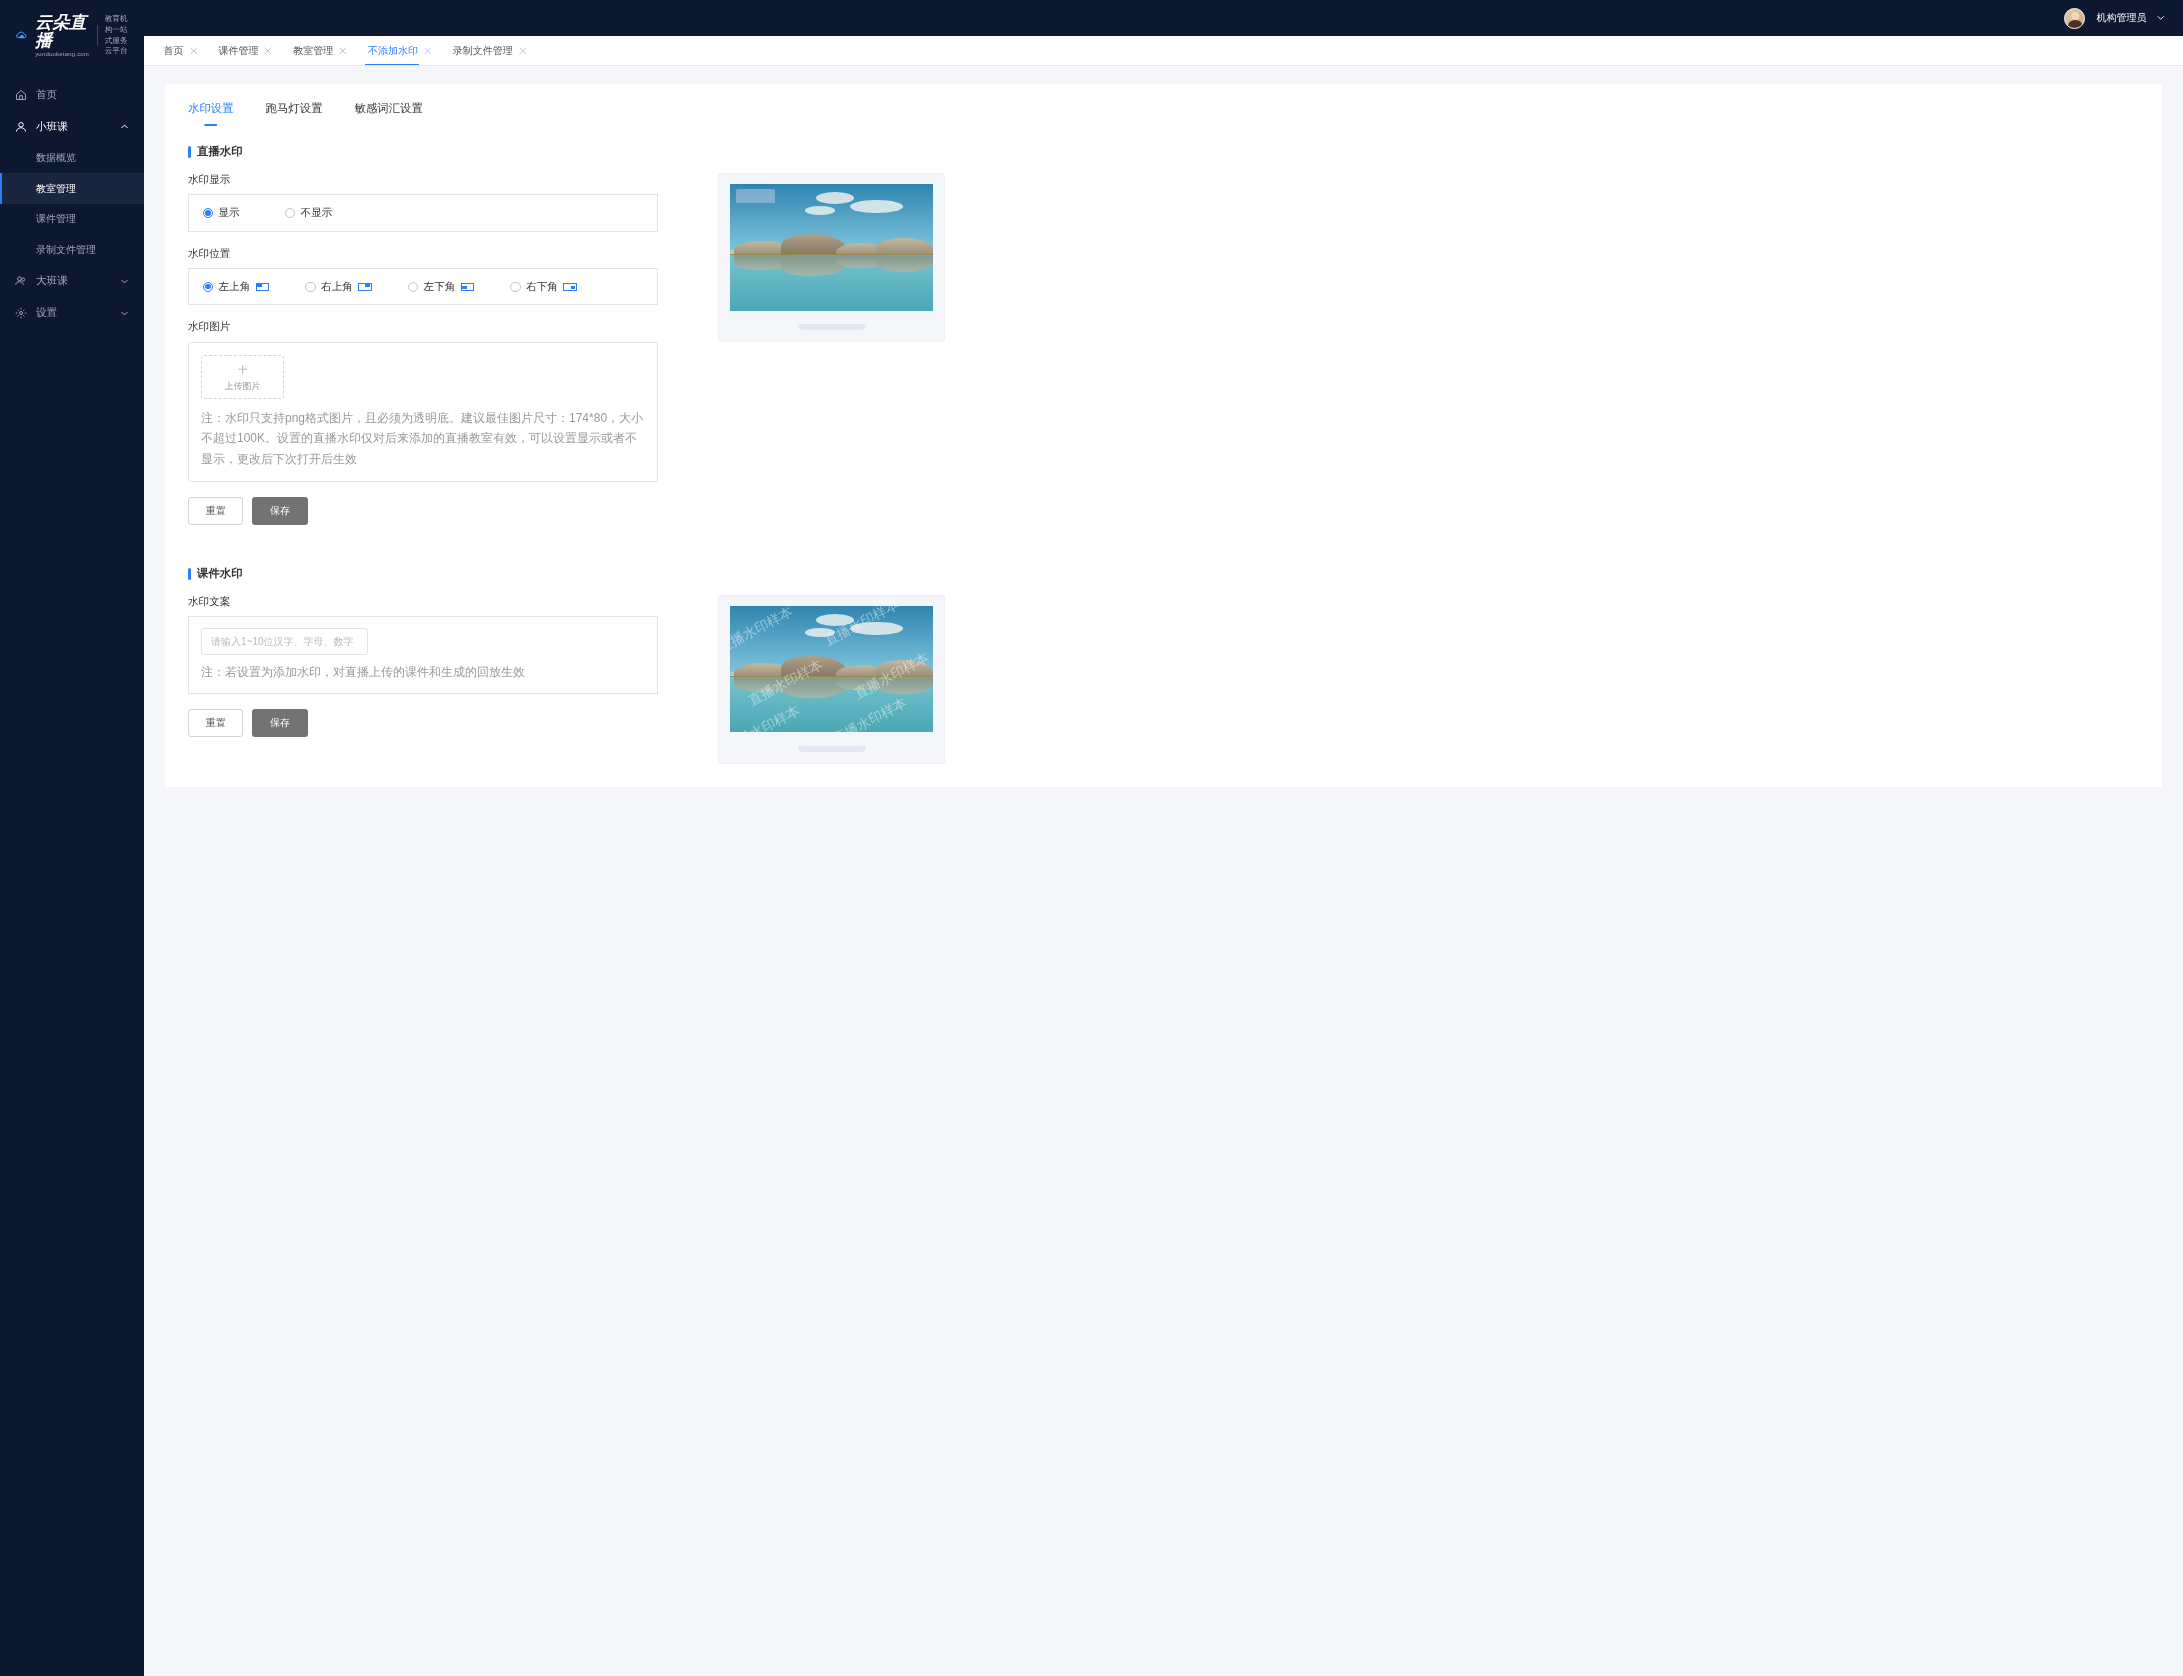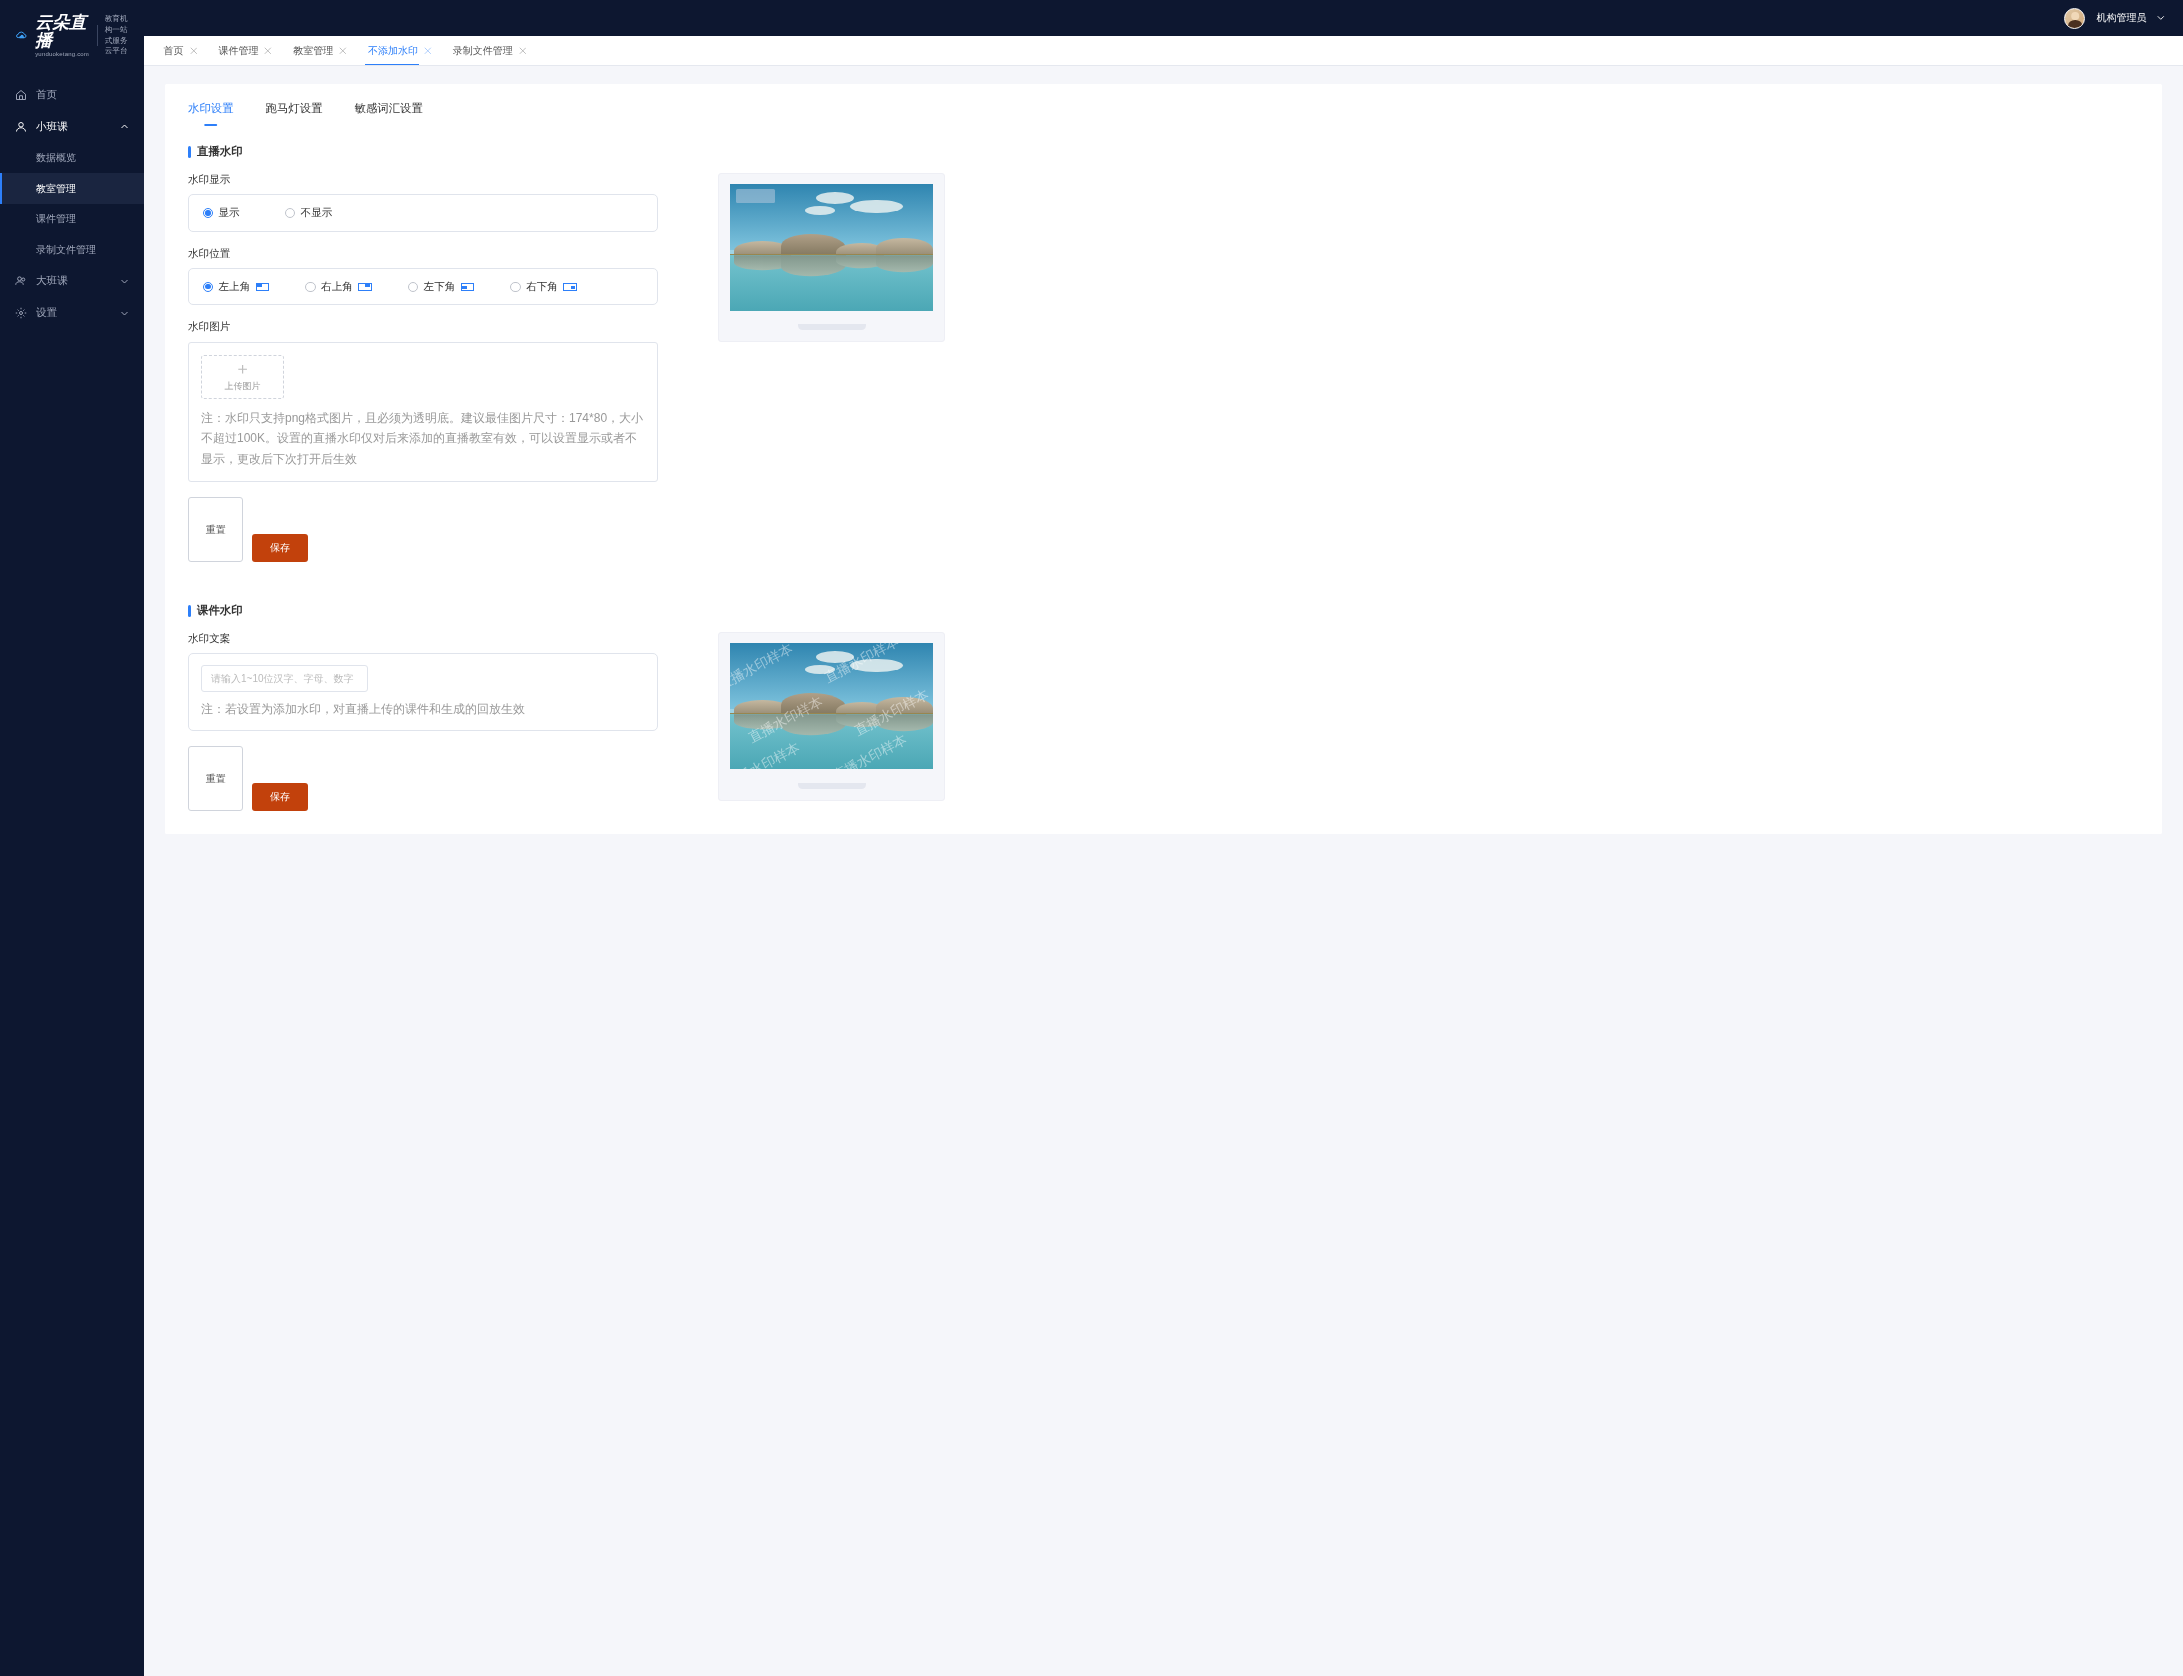--- a/index.html
+++ b/index.html
@@ -212,21 +212,21 @@
     }
 
     .field-block { margin-bottom: 15px; max-width: 470px; }
     .field-label {
       font-size: 10.6px;
       color: #333;
       margin-bottom: 7.6px;
     }
     .field-box {
       border: 0.8px solid #e0e4ec;
-      border-radius: 5px;
+      border-radius: 0;
       padding: 10.6px 13.6px;
     }
     .radio-row {
       display: flex;
       gap: 45px;
       flex-wrap: wrap;
     }
     .radio {
       display: flex;
       align-items: center;
@@ -310,23 +310,22 @@
       font-size: 10px;
       cursor: pointer;
       border: 0.8px solid transparent;
     }
     .btn-default {
       border-color: #d0d4dc;
       background: #fff;
       color: #555;
     }
     .btn-primary {
-      background: #c2410c;
+      background: #737373;
       color: #fff;
-      margin-top: 37px;
     }
 
     .layout-row {
       display: flex;
       gap: 45px;
       align-items: flex-start;
     }
     .layout-left { flex: 1; max-width: 485px; }
     .layout-right { width: 227px; }
 

